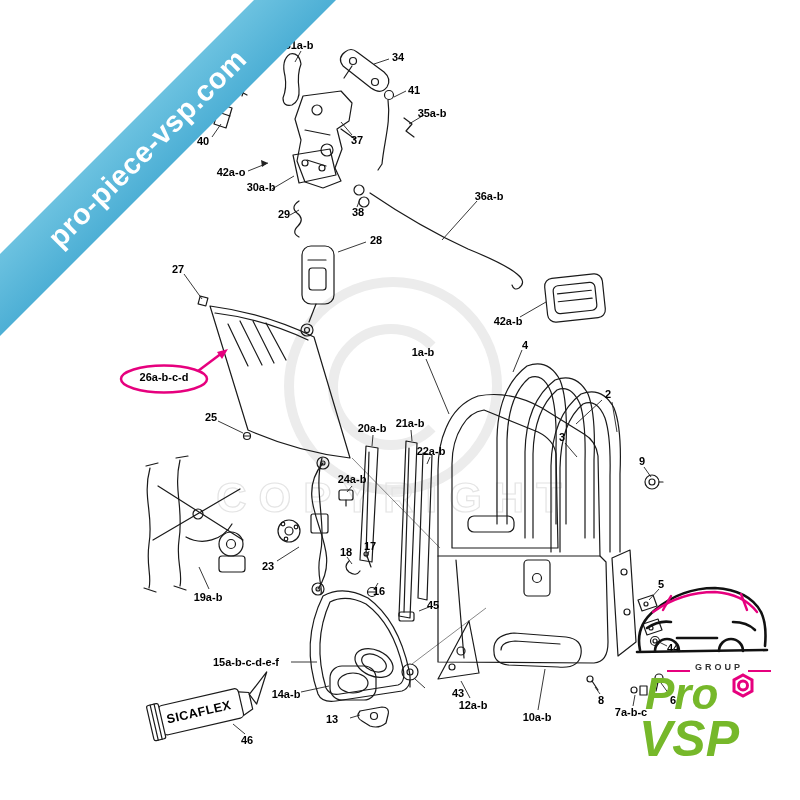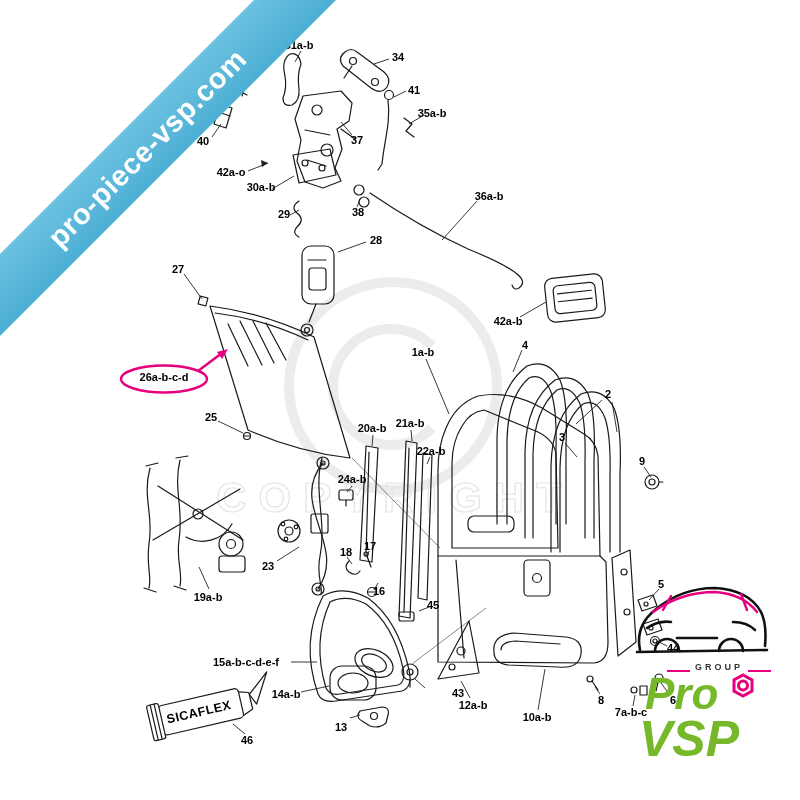--- a/index.html
+++ b/index.html
@@ -344,21 +344,21 @@
       <div class="part-label" style="left: 352px; top: 479px;">24a-b</div>
       <div class="part-label" style="left: 642px; top: 461px;">9</div>
       <div class="part-label" style="left: 268px; top: 566px; text-align: right;">23</div>
       <div class="part-label" style="left: 346px; top: 552px;">18</div>
       <div class="part-label" style="left: 370px; top: 546px;">17</div>
       <div class="part-label" style="left: 379px; top: 578px; margin-top: 13px;">16</div>
       <div class="part-label" style="left: 433px; top: 605px;">45</div>
       <div class="part-label" style="left: 208px; top: 597px;">19a-b</div>
       <div class="part-label" style="left: 246px; top: 662px;">15a-b-c-d-e-f</div>
       <div class="part-label" style="left: 286px; top: 694px;">14a-b</div>
-      <div class="part-label" style="left: 341px; top: 719px; margin-top: 8px;">13</div>
+      <div class="part-label" style="left: 332px; top: 719px;">13</div>
       <div class="part-label" style="left: 429px; top: 693px; margin-left: 29px;">43</div>
       <div class="part-label" style="left: 473px; top: 705px;">12a-b</div>
       <div class="part-label" style="left: 537px; top: 717px;">10a-b</div>
       <div class="part-label" style="left: 661px; top: 584px;">5</div>
       <div class="part-label" style="left: 673px; top: 648px;">44</div>
       <div class="part-label" style="left: 601px; top: 700px;">8</div>
       <div class="part-label" style="left: 673px; top: 700px;">6</div>
       <div class="part-label" style="left: 631px; top: 712px;">7a-b-c</div>
       <div class="part-label" style="left: 247px; top: 740px;">46</div>
     </div>

